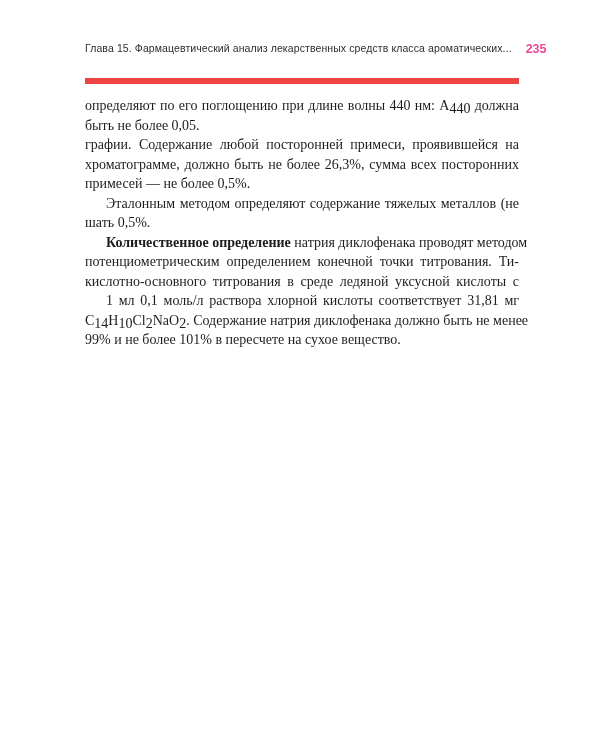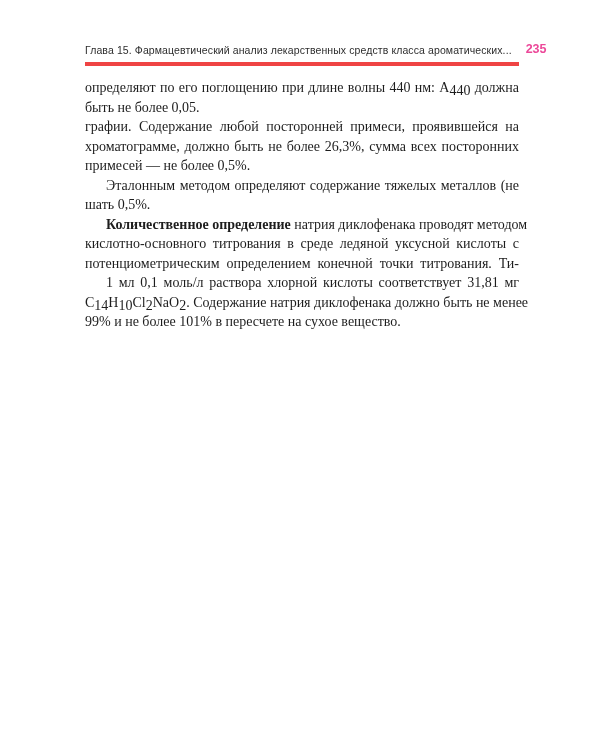--- a/index.html
+++ b/index.html
@@ -11,25 +11,25 @@
   }
   .page {
     position: absolute;
     left: 85px; top: 42px;
     width: 434px;
     color: #1d1d1d;
   }
   .running-head {
     display: flex;
     justify-content: space-between;
-    align-items: flex-end;
+    align-items: flex-start;
     font-family: "Liberation Sans", "DejaVu Sans", sans-serif;
     color: #2e2e2e;
-    padding-bottom: 6px;
-    border-bottom: 4px solid #ef4444;
+    padding-bottom: 22px;
+    border-bottom: 6px solid #ef4444;
   }
   .running-title {
     font-size: 10.5px;
     letter-spacing: 0.1px;
     white-space: nowrap;
   }
   .page-number {
     font-size: 12.5px;
     font-weight: bold;
     color: #ec4899;
@@ -74,21 +74,21 @@
     <div class="ln last">быть не более 0,05.</div>
 
     <div class="ln">графии. Содержание любой посторонней примеси, проявившейся на</div>
     <div class="ln">хроматограмме, должно быть не более 26,3%, сумма всех посторонних</div>
     <div class="ln last">примесей — не более 0,5%.</div>
 
     <div class="ln indent">Эталонным методом определяют содержание тяжелых металлов (не</div>
     <div class="ln last">шать 0,5%.</div>
 
     <div class="ln indent"><span class="b">Количественное определение</span><span> натрия диклофенака проводят методом</span></div>
+    <div class="ln">потенциометрическим определением конечной точки титрования. Ти-</div>
     <div class="ln">кислотно-основного титрования в среде ледяной уксусной кислоты с</div>
-    <div class="ln">потенциометрическим определением конечной точки титрования. Ти-</div>
 
     <div class="ln indent">1 мл 0,1 моль/л раствора хлорной кислоты соответствует 31,81 мг</div>
     <div class="ln"><span><span>C</span><sub class="s">14</sub><span>H</span><sub class="s">10</sub><span>Cl</span><sub class="s">2</sub><span>NaO</span><sub class="s">2</sub></span><span>. Содержание натрия диклофенака должно быть не менее</span></div>
     <div class="ln last">99% и не более 101% в пересчете на сухое вещество.</div>
 
   </div>
 </div>
 
 </body></html>

